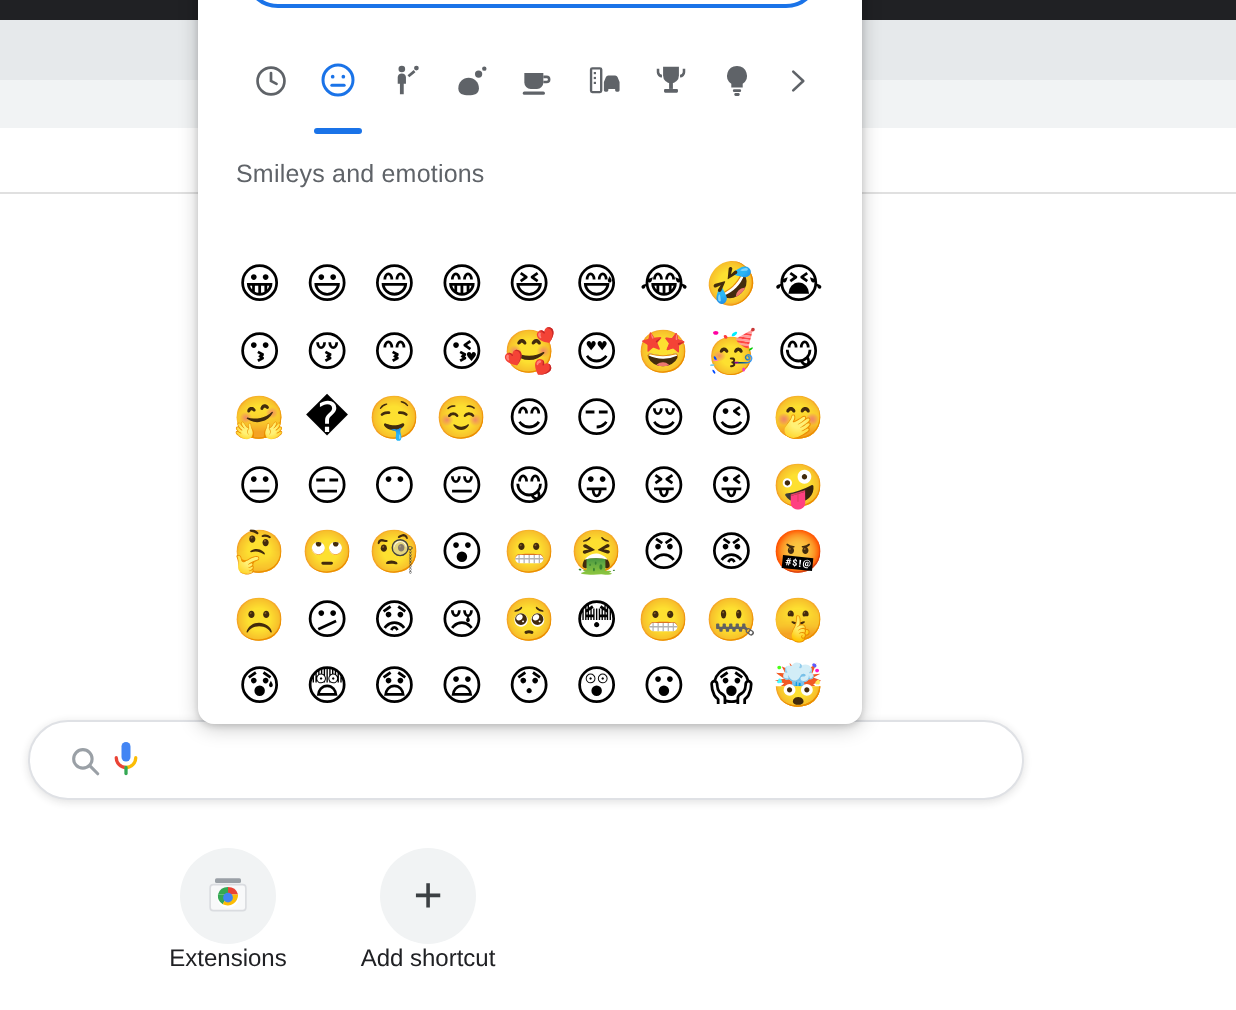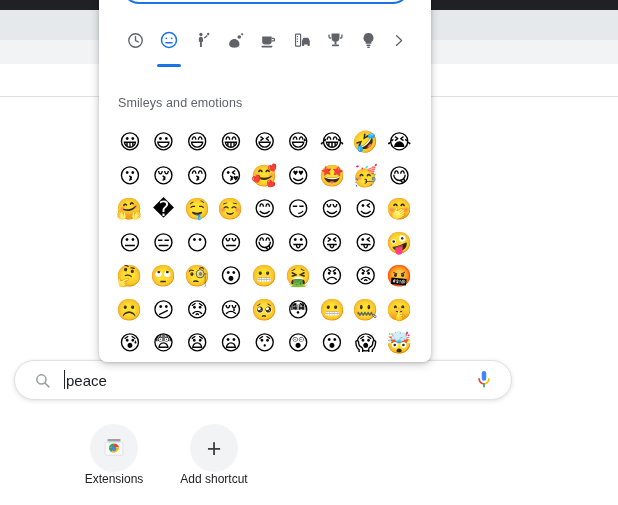--- a/index.html
+++ b/index.html
@@ -124,21 +124,21 @@
     display: flex;
     align-items: center;
     justify-content: center;
     color: #5f6368;
     cursor: pointer;
   }
 
   .panel-group-title {
     position: absolute;
     left: 19px;
-    top: 140px;
+    top: 124px;
     font-size: 12.5px;
     color: #5f6368;
     letter-spacing: 0.1px;
   }
 
   .emoji-grid {
     position: absolute;
     left: 14px;
     top: 170px;
     width: 304px;
@@ -255,21 +255,20 @@
   <div class="chrome-divider"></div>
 </div>
 
 <div id="ntp-search">
   <span class="ntp-search-icon">
     <svg width="17" height="17" viewBox="0 0 24 24" fill="none" stroke="currentColor" stroke-width="2.2">
       <circle cx="10.5" cy="10.5" r="6.5"></circle>
       <line x1="15.5" y1="15.5" x2="21" y2="21" stroke-linecap="round"></line>
     </svg>
   </span>
-  <span class="ntp-search-value" placeholder="Search Google or type a URL">peace</span>
   <span class="ntp-mic">
     <svg width="18" height="22" viewBox="0 0 24 28">
       <rect x="9" y="2" width="6" height="13" rx="3" fill="#4285f4"></rect>
       <path d="M5.5 12.5a6.5 6.5 0 0 0 6.5 6.5" fill="none" stroke="#ea4335" stroke-width="2.2" stroke-linecap="round"></path>
       <path d="M12 19a6.5 6.5 0 0 0 6.5-6.5" fill="none" stroke="#fbbc05" stroke-width="2.2" stroke-linecap="round"></path>
       <line x1="12" y1="19" x2="12" y2="23" stroke="#34a853" stroke-width="2.2" stroke-linecap="round"></line>
     </svg>
   </span>
 </div>
 

